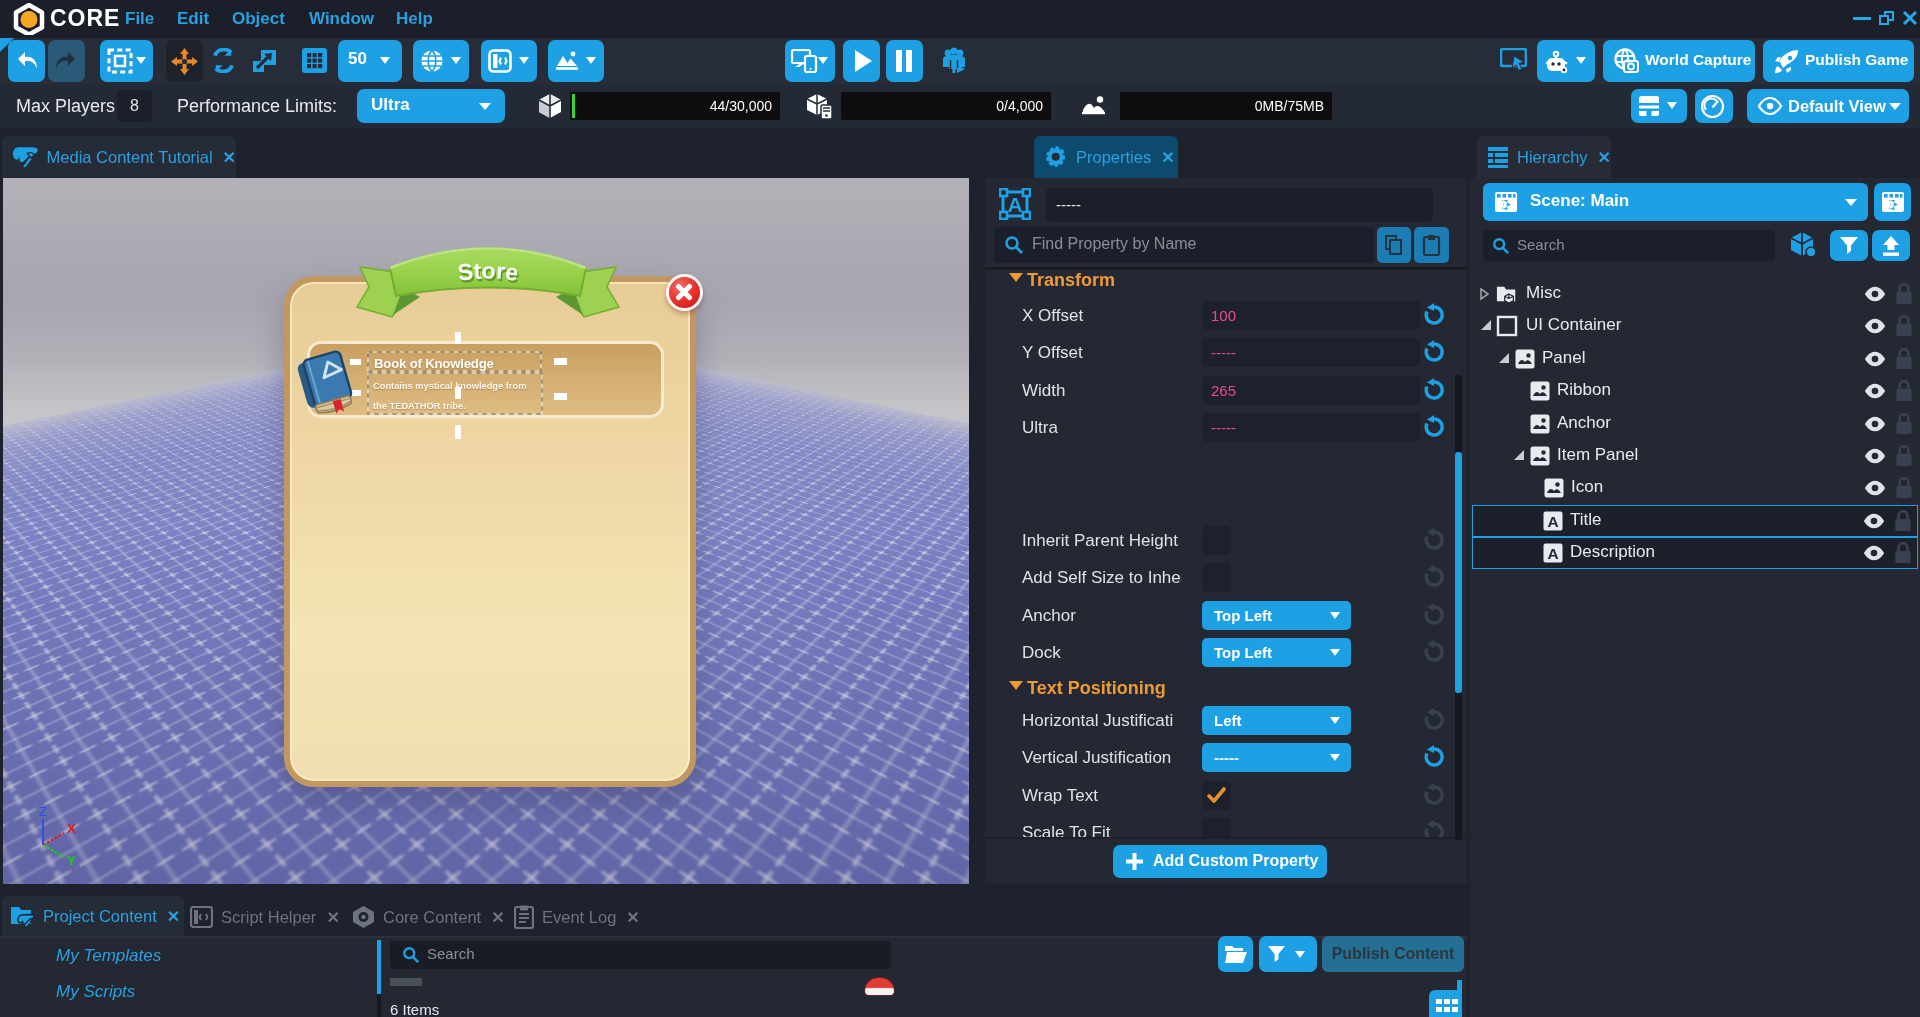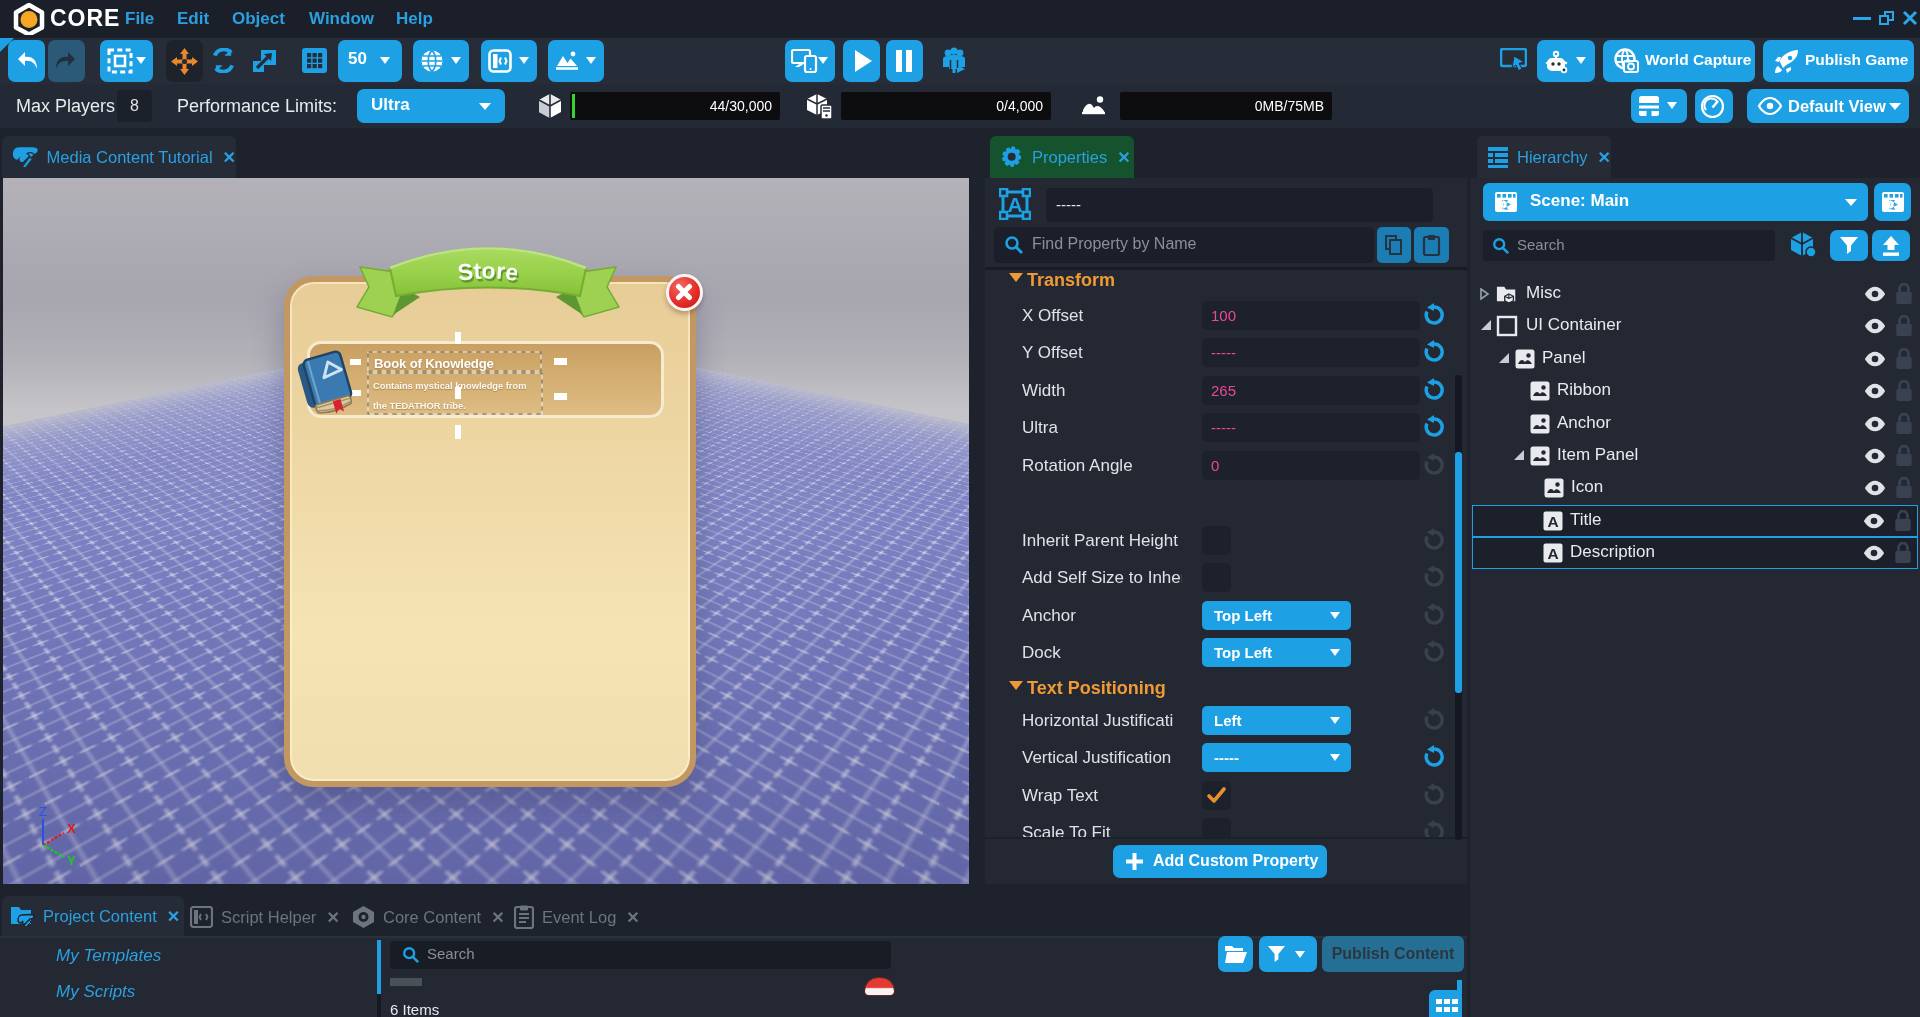--- a/index.html
+++ b/index.html
@@ -295,21 +295,21 @@
   <div class="abs" id="tabstrip">
     <div class="ptab" style="left:2px;top:8px;width:234px">
       <svg style="margin-left:10px" width="30" height="26" viewBox="0 0 30 26">
         <path d="M8 2 C3 2 1 6 1 10 C1 14 3 16 6 16 L10 12 H10 C7 16 9 19 12 19 L21 10 C27 10 29 7 29 5 C29 3 26 2 22 2 Z" fill="#1da1e4"></path>
         <path d="M12 24 L20 13 L23 15 L15 25 Z" fill="#1da1e4" stroke="#262c37" stroke-width="1"></path>
         <path d="M17 9 C20 7 24 8 25 11 L21 14 C20 11 18 10 17 9 Z" fill="#1da1e4" stroke="#262c37" stroke-width="1.4"></path>
       </svg>
       <span style="margin-left:8px">Media Content Tutorial</span>
       <span class="tabx">✕</span>
     </div>
-    <div class="ptab" style="left:990px;top:8px;width:144px;background:#14532d">
+    <div class="ptab" style="left:1034px;top:8px;width:144px;background:#0c4a6e">
       <svg style="margin-left:10px" width="24" height="24" viewBox="0 0 24 24">
         <path fill="#1da1e4" d="M12 1 L15 2 L15.6 4.8 L18.4 4 L20.5 7 L18.5 9.2 L21 11 L21 14 L18.3 14.9 L19.5 17.6 L17 20 L14.5 18.7 L14 21.5 L11 22 L9.5 19.5 L7.2 21 L4.6 19 L5.5 16.3 L2.7 16 L2 13 L4.3 11.3 L2.3 9.4 L3.5 6.4 L6.3 6.6 L5.9 3.8 L8.6 2.3 L10.6 4.2 Z"></path>
         <circle cx="11.7" cy="11.7" r="4" fill="#262b35"></circle>
       </svg>
       <span style="margin-left:8px">Properties</span>
       <span class="tabx">✕</span>
     </div>
     <div class="ptab" style="left:1477px;top:8px;width:134px;background:#262b35">
       <svg style="margin-left:10px" width="22" height="22" viewBox="0 0 22 22">
         <g fill="#1da1e4">
@@ -492,28 +492,20 @@
         </svg>
       </div>
     <div class="row" style="top:231px">
         <div class="rlabel">Ultra</div>
         <div class="rinput">-----</div>
       <svg class="reset" viewBox="0 0 24 24">
           <path d="M12 4 A8 8 0 1 1 5 8.5" fill="none" stroke="#1da1e4" stroke-width="3.4"></path>
           <path d="M12 0 L12 8 L5 4.5 Z" fill="#1da1e4"></path>
         </svg>
       </div>
-    <div class="row" style="top:268.5px">
-        <div class="rlabel">Rotation Angle</div>
-        <div class="rinput">0</div>
-      <svg class="reset" viewBox="0 0 24 24">
-          <path d="M12 4 A8 8 0 1 1 5 8.5" fill="none" stroke="#39414f" stroke-width="3.4"></path>
-          <path d="M12 0 L12 8 L5 4.5 Z" fill="#39414f"></path>
-        </svg>
-      </div>
     <div class="row" style="top:343.5px">
         <div class="rlabel">Inherit Parent Height</div>
         <div class="rcheck"></div>
       <svg class="reset" viewBox="0 0 24 24">
           <path d="M12 4 A8 8 0 1 1 5 8.5" fill="none" stroke="#39414f" stroke-width="3.4"></path>
           <path d="M12 0 L12 8 L5 4.5 Z" fill="#39414f"></path>
         </svg>
       </div>
     <div class="row" style="top:381px">
         <div class="rlabel" style="width:160px;overflow:hidden;white-space:nowrap">Add Self Size to Inherited </div>

